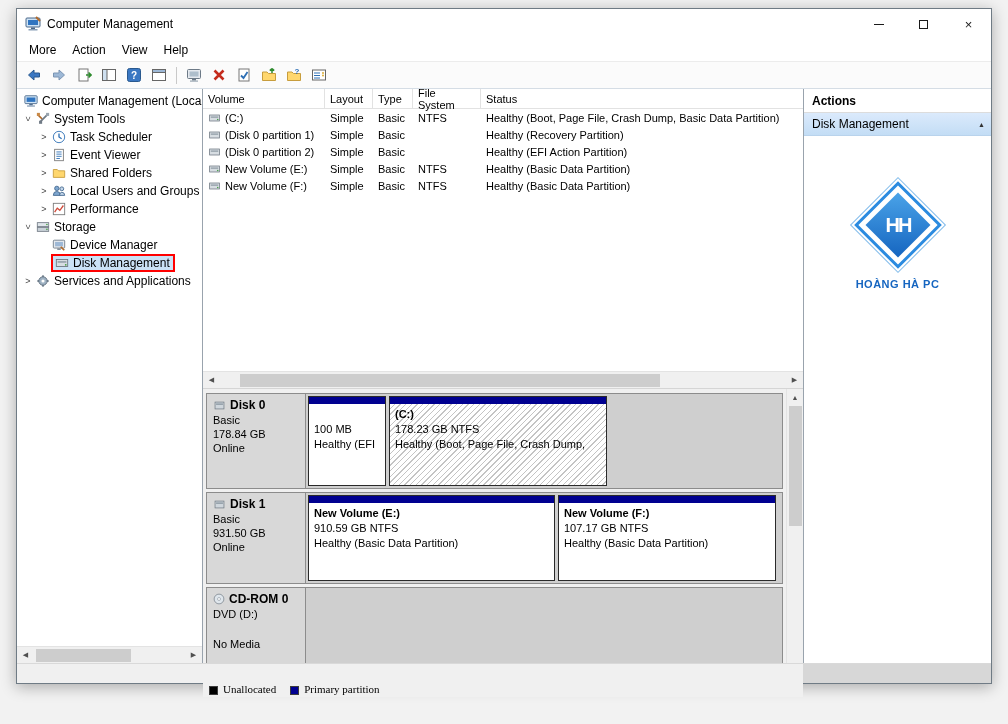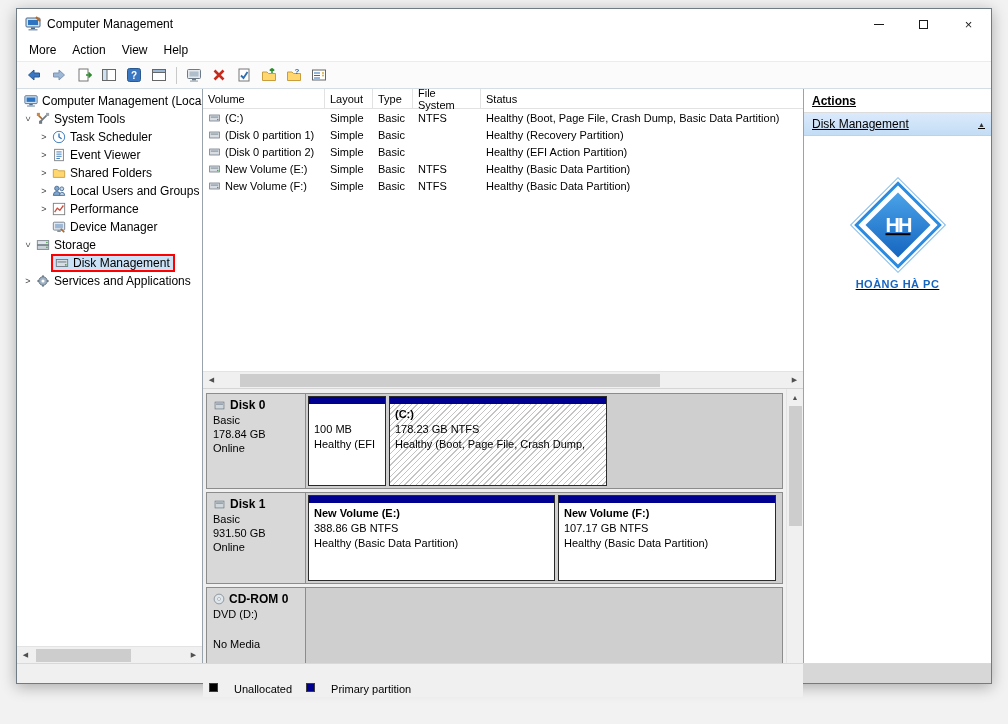--- a/index.html
+++ b/index.html
@@ -80,27 +80,27 @@
   .disk-row.d0 .disk-head, .disk-row.d0 .part-area { height: 96px; }
   .disk-row.d1 .disk-head, .disk-row.d1 .part-area { height: 92px; }
   .disk-row.cdrom .disk-head, .disk-row.cdrom .part-area { height: 84px; }
 
   .vscrollbar { width: 17px; flex: 0 0 auto; background: #f0f0f0; border-left: 1px solid #e3e3e3; display: flex; flex-direction: column; align-items: center; }
   .vsb-track { flex: 1; width: 17px; position: relative; }
   .vsb-thumb { position: absolute; left: 2px; width: 13px; top: 0; height: 120px; background: #cdcdcd; }
 
   
   .legend { height: 18px; flex: 0 0 auto; background: #f0f0f0; border-top: 1px solid #d5d5d5; display: flex; align-items: center; gap: 14px; padding-left: 6px; font-size: 11px; color: #000; }
-  .legend .item { display: flex; align-items: flex-start; gap: 16px; }
+  .legend .item { display: flex; align-items: flex-end; gap: 5px; font-family: Liberation Serif, serif; }
   .swatch { width: 9px; height: 9px; border: 1px solid #3c3c3c; display: inline-block; }
   .swatch.black { background: #000; }
   .swatch.navy { background: #000090; }
 
   
-  .actions-panel { width: 188px; flex: 0 0 auto; background: #fff; border-left: 1px solid #99a3ad; display: flex; flex-direction: column; text-decoration: underline; }
+  .actions-panel { width: 188px; flex: 0 0 auto; background: #fff; border-left: 1px solid #99a3ad; display: flex; flex-direction: column; }
   .actions-title { height: 24px; display: flex; align-items: center; padding-left: 8px; font-size: 12px; font-weight: bold; color: #000; border-bottom: 1px solid #dcdcdc; }
   .action-dm { height: 23px; display: flex; align-items: center; padding: 0 6px 0 8px; background: linear-gradient(#dbeafc, #c3ddf5); border-bottom: 1px solid #b9d3ec; font-size: 12px; color: #000; }
   .action-dm .lbl { flex: 1; }
   .action-dm .collapse { font-size: 7px; color: #333; }
   .action-more { height: 26px; display: flex; align-items: center; padding: 0 6px 0 8px; font-size: 12px; color: #000; }
   .action-more .lbl { flex: 1; text-align: center; }
   .action-more .expand { font-size: 8px; color: #111; }
 
   
   .logo { margin-top: 58px; display: flex; flex-direction: column; align-items: center; }
@@ -310,44 +310,44 @@
           <span class="chev">&gt;</span>
           <span class="ticon">
               <svg width="14" height="14" viewBox="0 0 16 16">
                 <rect x="1.5" y="1.5" width="13" height="13" fill="#fff" stroke="#7a7a7a"></rect>
                 <polyline points="3,11.5 6,7 9,9.5 13,4" fill="none" stroke="#d04a3a" stroke-width="1.5"></polyline>
               </svg>
             </span>
           <span>Performance</span>
         </div>
 
+        <div class="tree-row lvl1">
+          <span class="chev open">&gt;</span>
+          <span class="ticon">
+              <svg width="14" height="14" viewBox="0 0 16 16">
+                <rect x="1.5" y="3" width="13" height="4.5" fill="#dfe5ea" stroke="#77808a"></rect>
+                <rect x="1.5" y="8.5" width="13" height="4.5" fill="#c9d1d8" stroke="#77808a"></rect>
+                <circle cx="12.5" cy="5.2" r="0.9" fill="#3f9d3f"></circle>
+                <circle cx="12.5" cy="10.7" r="0.9" fill="#3f9d3f"></circle>
+              </svg>
+            </span>
+          <span>Storage</span>
+        </div>
+
         <div class="tree-row lvl2">
           <span class="spacer"></span>
           <span class="ticon">
               <svg width="14" height="14" viewBox="0 0 16 16">
                 <rect x="1.5" y="2.5" width="13" height="9" rx="1" fill="#e5e9ee" stroke="#6d7a87"></rect>
                 <rect x="3.5" y="4.5" width="9" height="5" fill="#9db8d6"></rect>
                 <rect x="6" y="12" width="4" height="1.5" fill="#6d7a87"></rect>
                 <path d="M10 10 L14 14" stroke="#b06a2c" stroke-width="2"></path>
               </svg>
             </span>
           <span>Device Manager</span>
-        </div>
-
-        <div class="tree-row lvl1">
-          <span class="chev open">&gt;</span>
-          <span class="ticon">
-              <svg width="14" height="14" viewBox="0 0 16 16">
-                <rect x="1.5" y="3" width="13" height="4.5" fill="#dfe5ea" stroke="#77808a"></rect>
-                <rect x="1.5" y="8.5" width="13" height="4.5" fill="#c9d1d8" stroke="#77808a"></rect>
-                <circle cx="12.5" cy="5.2" r="0.9" fill="#3f9d3f"></circle>
-                <circle cx="12.5" cy="10.7" r="0.9" fill="#3f9d3f"></circle>
-              </svg>
-            </span>
-          <span>Storage</span>
         </div>
 
         <div class="tree-row lvl2">
           <span class="spacer"></span>
           <span class="sel-wrap">
             <span class="ticon">
                 <svg width="14" height="14" viewBox="0 0 16 16">
                   <rect x="1.5" y="4" width="13" height="8" fill="#d7dde2" stroke="#6b757f"></rect>
                   <rect x="3" y="6" width="10" height="1.6" fill="#8b97a1"></rect>
                   <circle cx="12.3" cy="10" r="1" fill="#3f9d3f"></circle>
@@ -535,21 +535,21 @@
                 </div>
               <div>Basic</div>
               <div>931.50 GB</div>
               <div>Online</div>
             </div>
             <div class="part-area">
               <div class="part" style="width:247px">
                 <div class="part-strip"></div>
                 <div class="part-body">
                   <div class="l1">New Volume  (E:)</div>
-                  <div class="l2">388.86 GB NTFS</div>
+                  <div class="l2">910.59 GB NTFS</div>
                   <div class="l3">Healthy (Basic Data Partition)</div>
                 </div>
               </div>
               <div class="part" style="width:218px">
                 <div class="part-strip"></div>
                 <div class="part-body">
                   <div class="l1">New Volume  (F:)</div>
                   <div class="l2">107.17 GB NTFS</div>
                   <div class="l3">Healthy (Basic Data Partition)</div>
                 </div>

